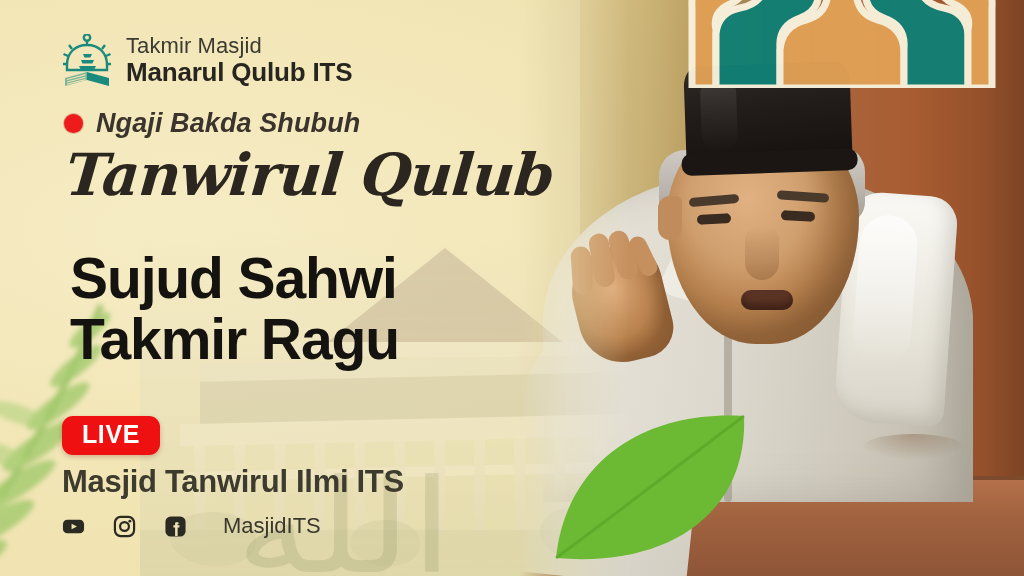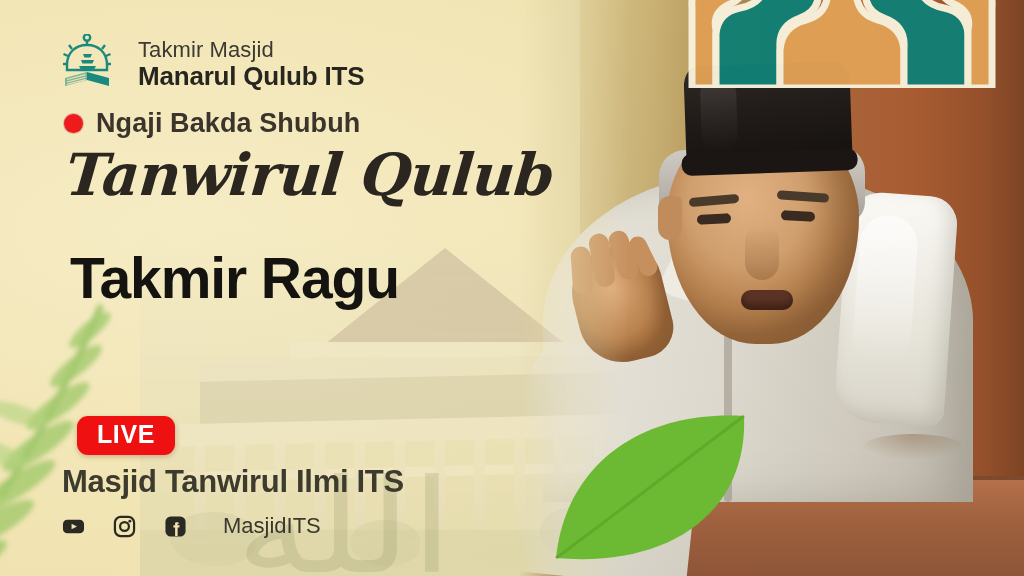--- a/index.html
+++ b/index.html
@@ -247,34 +247,34 @@
 
   
   .fern { position:absolute; left:-60px; top:268px; width:230px; height:330px; opacity:.85; filter:blur(2.4px); }
 
   
   .leaf-green { position:absolute; left:548px; top:408px; width:210px; height:168px; }
 
   
   .logo-row {
     position:absolute; left:62px; top:34px;
-    display:flex; align-items:flex-end; gap:26px;
+    display:flex; align-items:flex-start; gap:14px;
   }
   .logo-mark { width:50px; height:56px; flex:0 0 auto; }
   .logo-text { line-height:1.08; }
   .logo-text .l1 {
     font-size:22px; font-weight:400; color:#3b3a32; letter-spacing:.1px;
   }
   .logo-text .l2 {
     font-size:26px; font-weight:700; color:#26251f; letter-spacing:-.2px;
   }
 
   .eyebrow {
     position:absolute; left:64px; top:108px;
-    display:flex; align-items:center; gap:13px;
+    display:flex; align-items:center; gap:13px;font-style:italic;
   }
   .dot-red {
     width:19px; height:19px; border-radius:50%;
     background:#ed1b1b; flex:0 0 auto;
     box-shadow:0 0 0 1px rgba(160,10,10,.25);
   }
   .eyebrow span.t {
     font-size:27px; font-weight:700; color:#3a342c; letter-spacing:.1px;
   }
 
@@ -289,21 +289,21 @@
   }
 
   .headline {
     position:absolute; left:70px; top:248px;
     font-size:57px; line-height:1.07;
     font-weight:700; color:#15130f;
     letter-spacing:-1.1px;
   }
 
   .live-badge {
-    position:absolute; left:77px; top:416px;
+    position:absolute; left:62px; top:416px;
     background:#ef1111;
     color:#fff;
     font-size:25px; font-weight:700;
     letter-spacing:.6px;
     padding:4px 20px 6px;
     border-radius:11px;
     box-shadow:0 2px 5px rgba(120,10,10,.25);
   }
 
   .venue {
@@ -471,20 +471,21 @@
   </div>
 
   <div class="eyebrow">
     <span class="dot-red"></span>
     <span class="t">Ngaji Bakda Shubuh</span>
   </div>
 
   <div class="script-title">Tanwirul Qulub</div>
 
   <div class="headline">
+    <div>Sujud Sahwi</div>
     <div>Takmir Ragu</div>
   </div>
 
   <div class="live-badge">LIVE</div>
 
   <div class="venue">Masjid Tanwirul Ilmi ITS</div>
 
   <div class="socials">
     <svg class="ic" viewBox="0 0 24 24">
       <rect x="1" y="5" width="22" height="14" rx="4.5" fill="#2b2a22"></rect>

